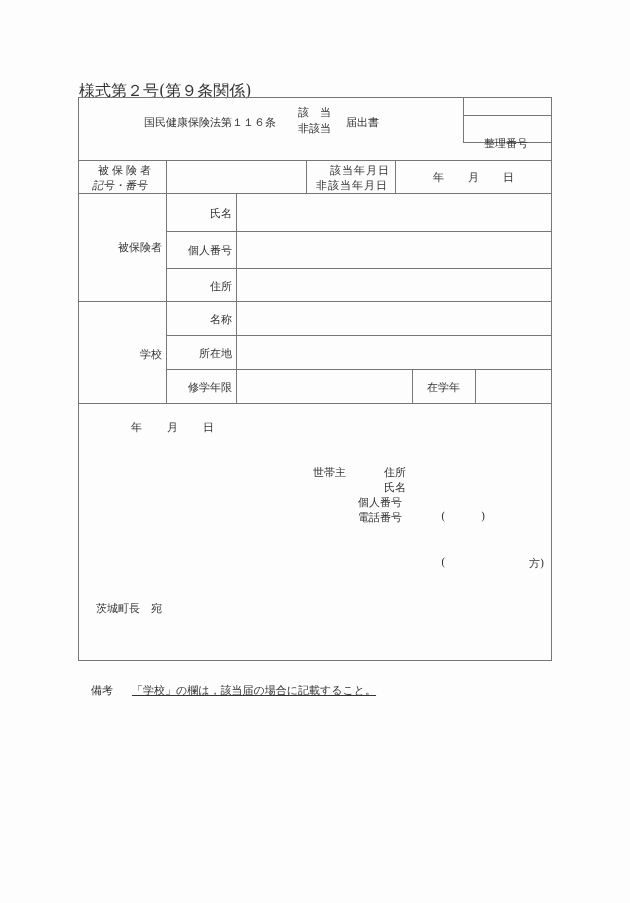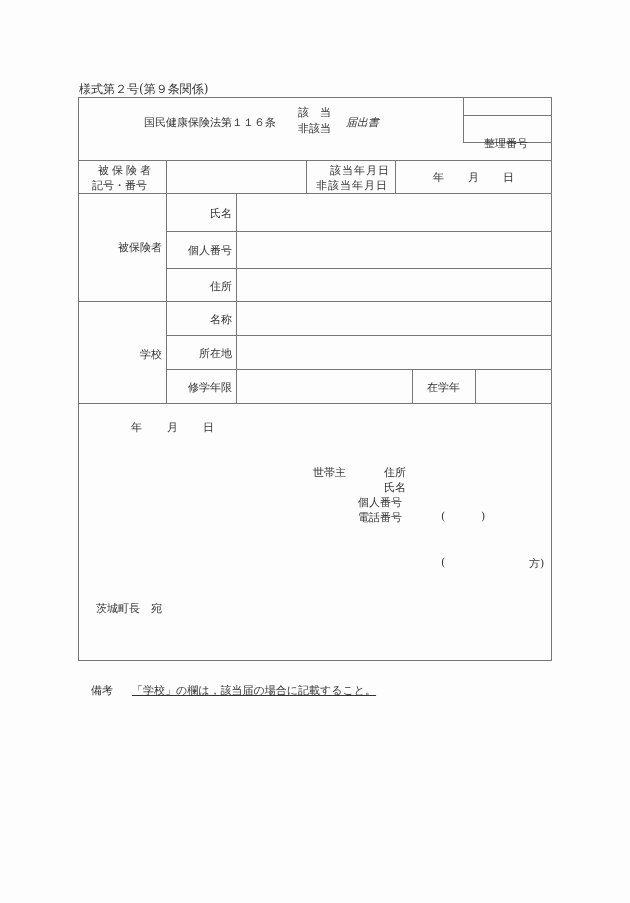--- a/index.html
+++ b/index.html
@@ -6,43 +6,43 @@
   body { width:630px; height:903px; position:relative; font-family:"DejaVu Serif","Liberation Serif",serif; color:#333; font-size:11px; overflow:hidden; }
   .abs { position:absolute; white-space:nowrap; }
   .ln { position:absolute; background:#777; }
   .h { height:1px; }
   .v { width:1px; }
   .spread { display:flex; justify-content:flex-end; }
 </style>
 </head>
 <body>
 
-<div class="abs" style="left:79px;top:81px;font-size:12px;">様式第２号(第９条関係)</div>
+<div class="abs" style="left:79px;top:81px;font-size:16px;">様式第２号(第９条関係)</div>
 
 <div class="ln h" style="left:78px;top:97px;width:474px;"></div>
 <div class="ln h" style="left:78px;top:660px;width:474px;"></div>
 <div class="ln v" style="left:78px;top:97px;height:564px;"></div>
 <div class="ln v" style="left:551px;top:97px;height:564px;"></div>
 
 <div class="abs" style="left:144px;top:115px;">国民健康保険法第１１６条</div>
 <div class="abs" style="left:298px;top:105px;">該　当</div>
 <div class="abs" style="left:298px;top:121px;">非該当</div>
-<div class="abs" style="left:346px;top:115px;font-style:italic;">届出書</div>
+<div class="abs" style="left:346px;top:115px;">届出書</div>
 
 <div class="ln v" style="left:463px;top:97px;height:45px;"></div>
 <div class="ln h" style="left:463px;top:115px;width:89px;"></div>
 <div class="ln h" style="left:463px;top:142px;width:89px;"></div>
 <div class="abs" style="left:484px;top:100px;margin-top:36px;">整理番号</div>
 <div class="abs" style="left:465px;top:117px;width:84px;height:24px;"></div>
 
 <div class="ln h" style="left:78px;top:160px;width:474px;"></div>
 <div class="abs spread" style="left:92px;top:163px;width:62px;">
     <span style="letter-spacing:3px;">被保険者</span>
   </div>
-<div class="abs" style="left:92px;top:178px;">記号・番号</div>
+<div class="abs" style="left:92px;top:178px;font-style:italic;">記号・番号</div>
 <div class="ln v" style="left:166px;top:160px;height:243px;"></div>
 <div class="abs" style="left:168px;top:162px;width:136px;height:30px;"></div>
 <div class="ln v" style="left:306px;top:160px;height:33px;"></div>
 <div class="abs" style="left:316px;top:163px;letter-spacing:1px;padding-left:14px;">該当年月日</div>
 <div class="abs" style="left:316px;top:178px;letter-spacing:1px;">非該当年月日</div>
 <div class="ln v" style="left:395px;top:160px;height:33px;"></div>
 <div class="abs" style="left:433px;top:170px;">年</div>
 <div class="abs" style="left:468px;top:170px;">月</div>
 <div class="abs" style="left:503px;top:170px;">日</div>
 

